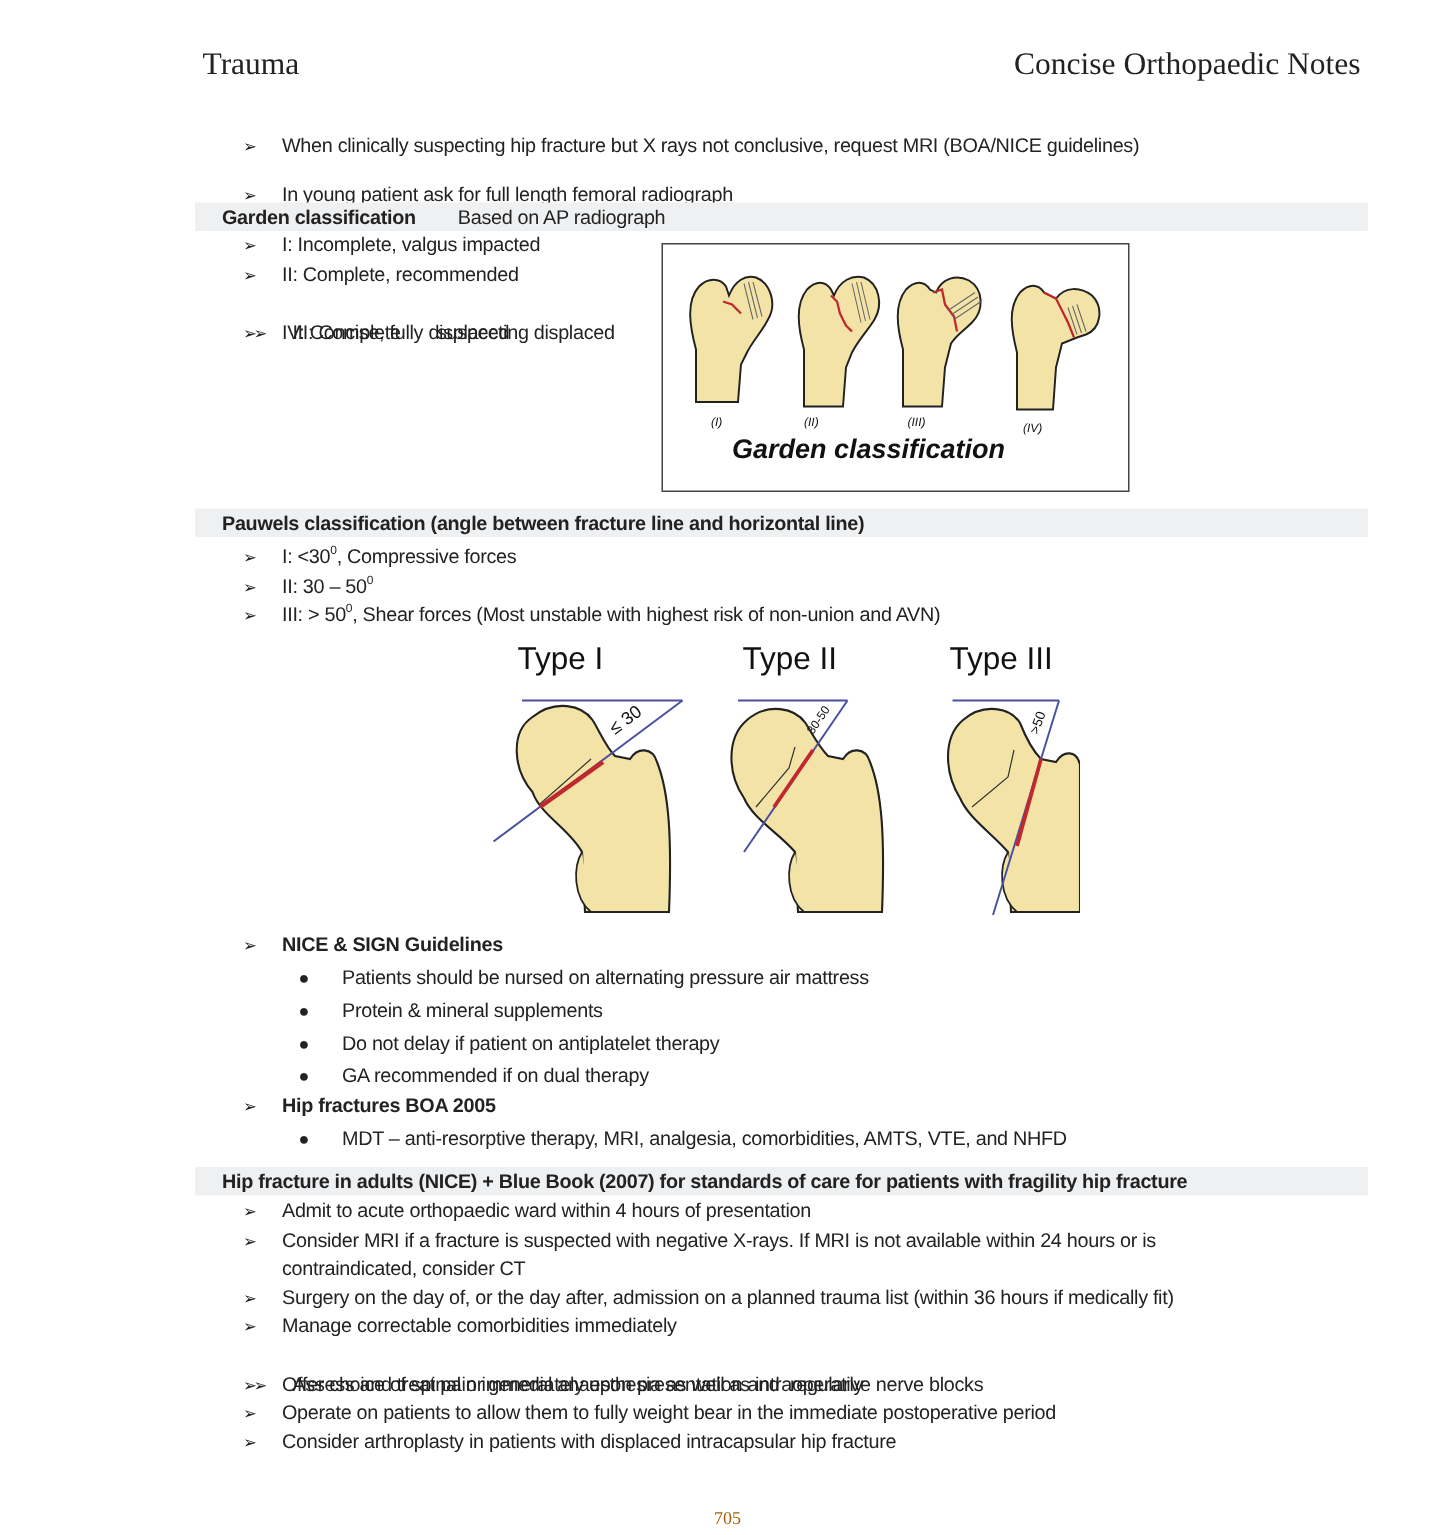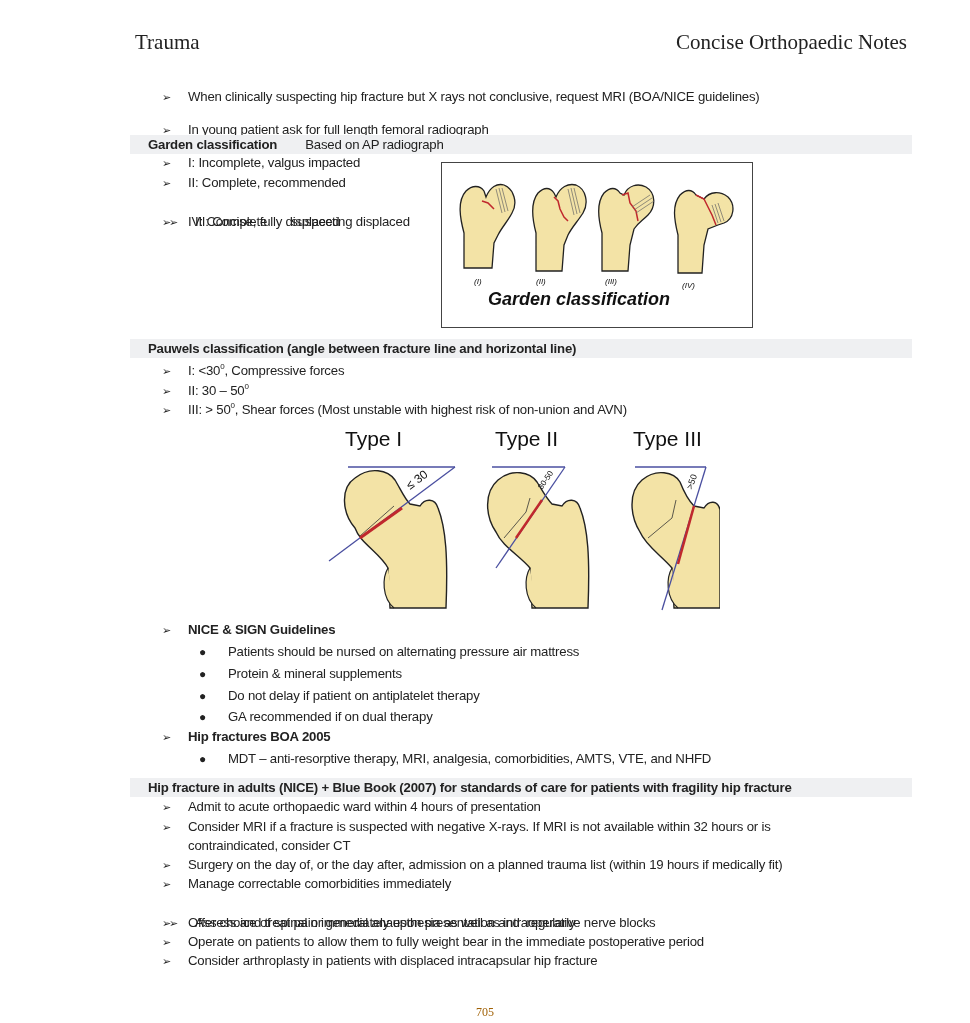--- a/index.html
+++ b/index.html
@@ -155,25 +155,25 @@
 <div class="dot-item txt" style="top:749px">
   <span class="dot">●</span><span>MDT – anti-resorptive therapy, MRI, analgesia, comorbidities, AMTS, VTE, and NHFD</span>
 </div>
 
 <div class="bar" style="top:778px"></div>
 <div class="bar-text txt" style="top:778px">Hip fracture in adults (NICE) + Blue Book (2007) for standards of care for patients with fragility hip fracture</div>
 <div class="arrow-item txt" style="top:797px">
   <span class="arrow">➢</span><span>Admit to acute orthopaedic ward within 4 hours of presentation</span>
 </div>
 <div class="arrow-item txt" style="top:817px">
-  <span class="arrow">➢</span><span>Consider MRI if a fracture is suspected with negative X-rays. If MRI is not available within 32 hours or is</span>
+  <span class="arrow">➢</span><span>Consider MRI if a fracture is suspected with negative X-rays. If MRI is not available within 24 hours or is</span>
 </div>
 <div class="arrow-item txt" style="top:836px;left:188px">contraindicated, consider CT</div>
 <div class="arrow-item txt" style="top:855px">
-  <span class="arrow">➢</span><span>Surgery on the day of, or the day after, admission on a planned trauma list (within 19 hours if medically fit)</span>
+  <span class="arrow">➢</span><span>Surgery on the day of, or the day after, admission on a planned trauma list (within 36 hours if medically fit)</span>
 </div>
 <div class="arrow-item txt" style="top:874px">
   <span class="arrow">➢</span><span>Manage correctable comorbidities immediately</span>
 </div>
 <div class="arrow-item txt" style="top:893px;white-space:pre">
   <span class="arrow">➢</span><span>Assess and treat pain immediately upon presentation and  regularly</span>
 </div>
 <div class="arrow-item txt" style="top:913px">
   <span class="arrow">➢</span><span>Offer choice of spinal or general anaesthesia as well as intraoperative nerve blocks</span>
 </div>

